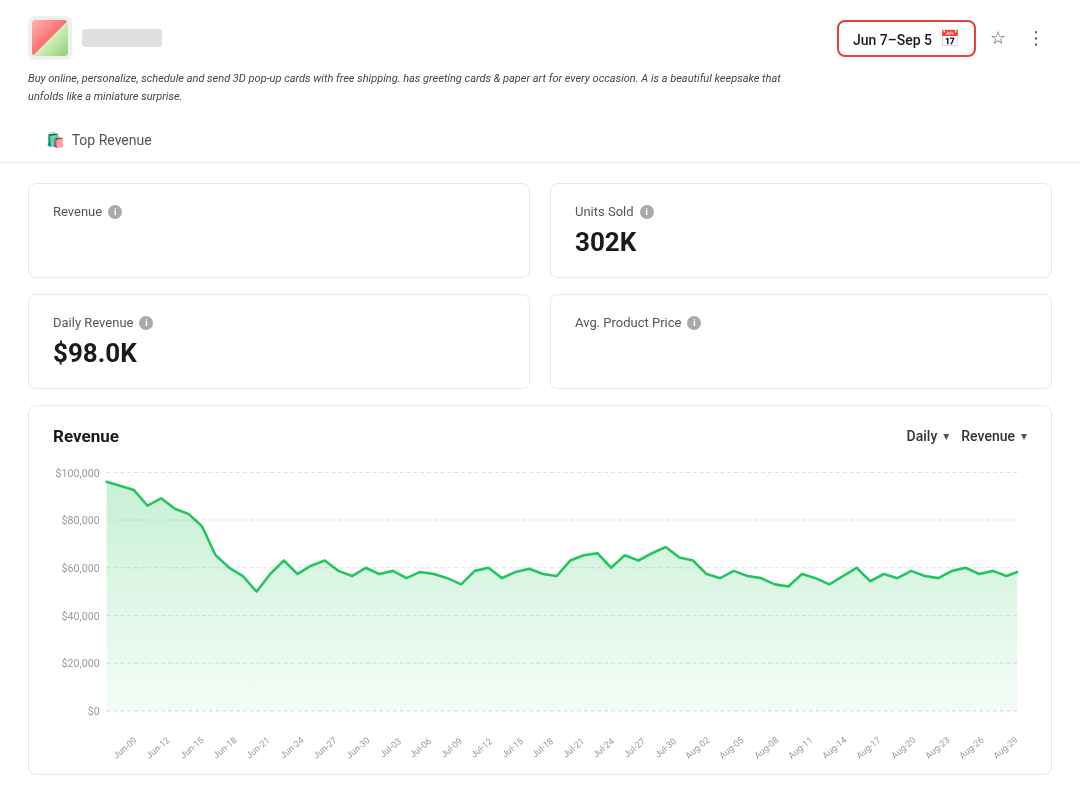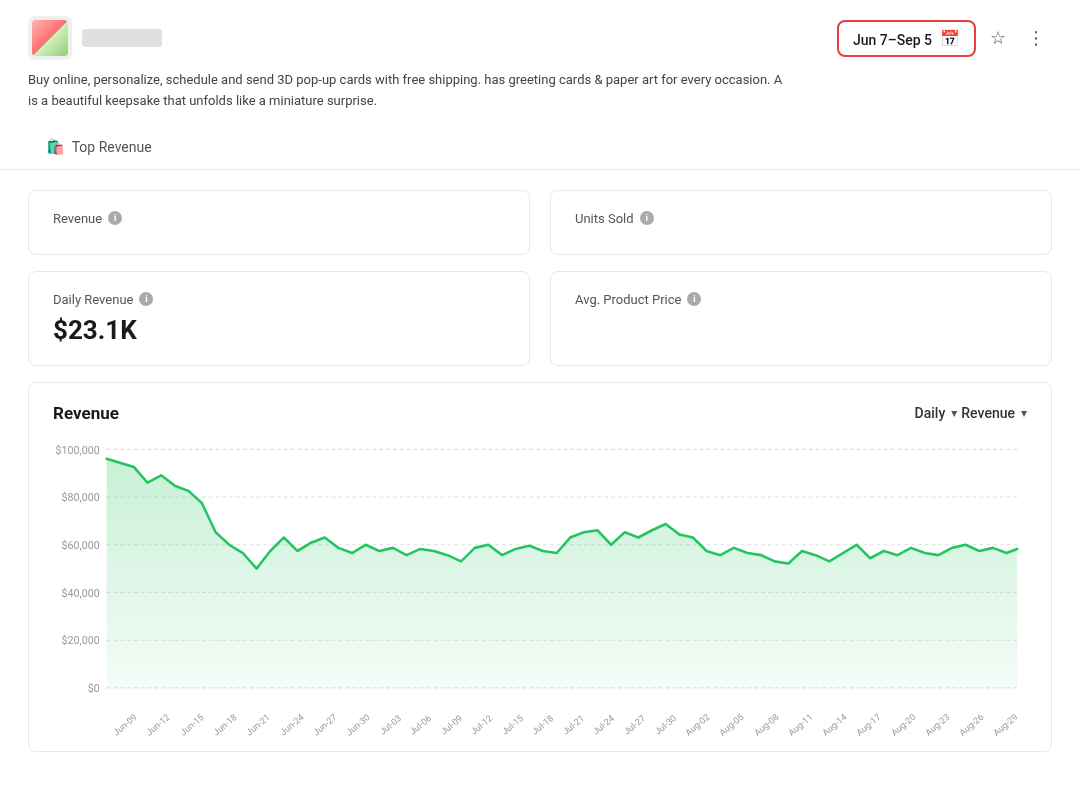--- a/index.html
+++ b/index.html
@@ -82,24 +82,25 @@
       cursor: pointer;
       border-radius: 50%;
       border: none;
       background: transparent;
       font-size: 18px;
       color: #555;
     }
 
     .description {
       padding: 0 28px 14px 28px;
-      font-size: 13px;
+      font-size: 11px;
       color: #444;
       line-height: 1.6;
       max-width: 820px;
+      font-style: italic;
     }
 
     .nav-tabs {
       display: flex;
       align-items: center;
       padding: 0 28px;
       border-bottom: 1px solid #e8e8e8;
       gap: 0;
     }
 
@@ -191,21 +192,21 @@
 
     .chart-title {
       font-size: 17px;
       font-weight: 700;
       color: #1a1a1a;
     }
 
     .chart-controls {
       display: flex;
       align-items: center;
-      gap: 4px;
+      gap: 12px;
     }
 
     .chart-dropdown {
       display: flex;
       align-items: center;
       gap: 6px;
       cursor: pointer;
       font-size: 14px;
       color: #333;
       font-weight: 500;
@@ -269,30 +270,31 @@
       <div class="metric-label">
         <span>Revenue</span>
         <span class="info-icon">i</span>
       </div>
     </div>
     <div class="metric-card">
       <div class="metric-label">
         <span>Units Sold</span>
         <span class="info-icon">i</span>
       </div>
+      <div class="metric-value">302K</div>
     </div>
   </div>
 
   <div class="metrics-row">
     <div class="metric-card">
       <div class="metric-label">
         <span>Daily Revenue</span>
         <span class="info-icon">i</span>
       </div>
-      <div class="metric-value">$23.1K</div>
+      <div class="metric-value">$98.0K</div>
     </div>
     <div class="metric-card">
       <div class="metric-label">
         <span>Avg. Product Price</span>
         <span class="info-icon">i</span>
       </div>
     </div>
   </div>
 
   <div class="chart-section">

